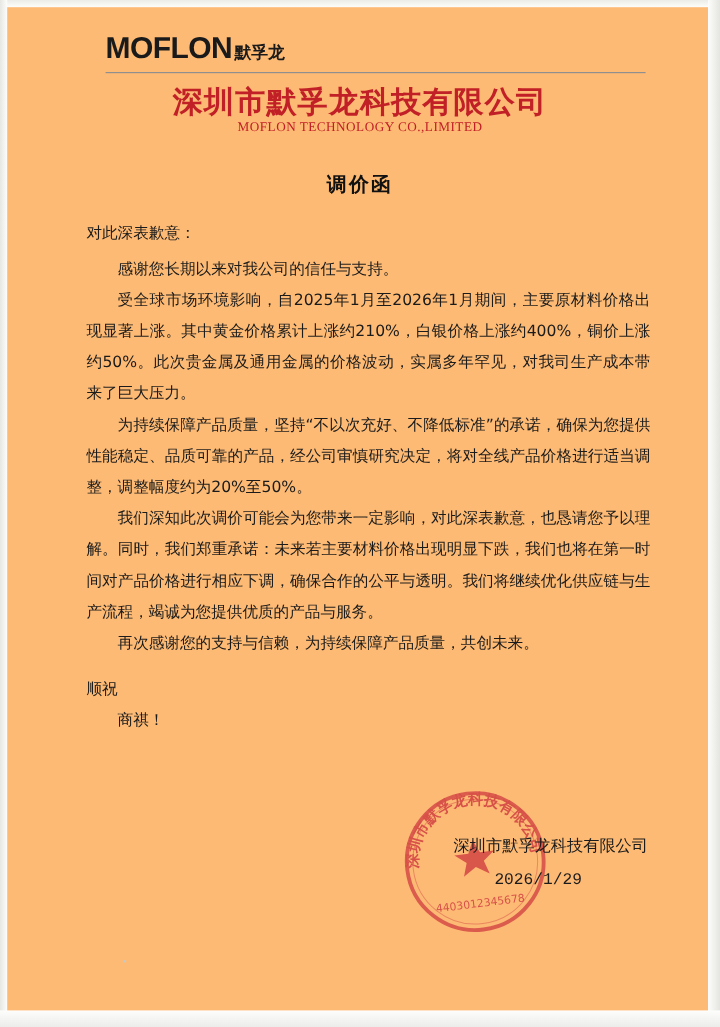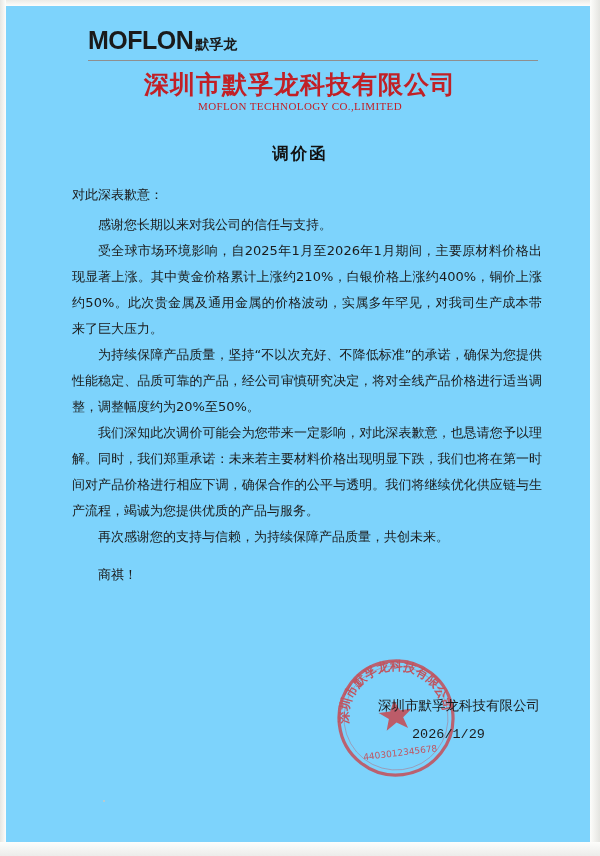--- a/index.html
+++ b/index.html
@@ -10,21 +10,21 @@
     width: 600px;
     height: 856px;
     background: #ffffff;
     font-family: "Liberation Serif", serif;
     overflow: hidden;
     position: relative;
   }
   .page {
     position: absolute;
     inset: 0;
-    background: #7dd3fc;
+    background: #fdba74;
   }
   
   .edge-left {
     position: absolute;
     left: 0; top: 0; bottom: 0; width: 6px;
     background: linear-gradient(to right, #e6e6e2, #fdfdfb);
   }
   .edge-right {
     position: absolute;
     right: 0; top: 0; bottom: 0; width: 10px;
@@ -219,20 +219,21 @@
     <div class="doc-title">调价函</div>
 
     <div class="body-block">
       <p class="salutation">对此深表歉意：</p>
       <p class="para">感谢您长期以来对我公司的信任与支持。</p>
       <p class="para">受全球市场环境影响，自2025年1月至2026年1月期间，主要原材料价格出现显著上涨。其中黄金价格累计上涨约210%，白银价格上涨约400%，铜价上涨约50%。此次贵金属及通用金属的价格波动，实属多年罕见，对我司生产成本带来了巨大压力。</p>
       <p class="para">为持续保障产品质量，坚持“不以次充好、不降低标准”的承诺，确保为您提供性能稳定、品质可靠的产品，经公司审慎研究决定，将对全线产品价格进行适当调整，调整幅度约为20%至50%。</p>
       <p class="para">我们深知此次调价可能会为您带来一定影响，对此深表歉意，也恳请您予以理解。同时，我们郑重承诺：未来若主要材料价格出现明显下跌，我们也将在第一时间对产品价格进行相应下调，确保合作的公平与透明。我们将继续优化供应链与生产流程，竭诚为您提供优质的产品与服务。</p>
       <p class="para">再次感谢您的支持与信赖，为持续保障产品质量，共创未来。</p>
       <div class="closing">
+        <p class="closing-line">顺祝</p>
         <p class="closing-line indent">商祺！</p>
       </div>
     </div>
 
     <div class="seal">
       <svg width="132" height="132" viewBox="0 0 132 132" aria-hidden="true">
         <defs>
           <path id="ringpath" d="M 66,66 m -48,0 a 48,48 0 1 1 96,0"></path>
           <path id="ringpathtext" d="M 18,66 a 48,48 0 0 1 96,0"></path>
         </defs>

